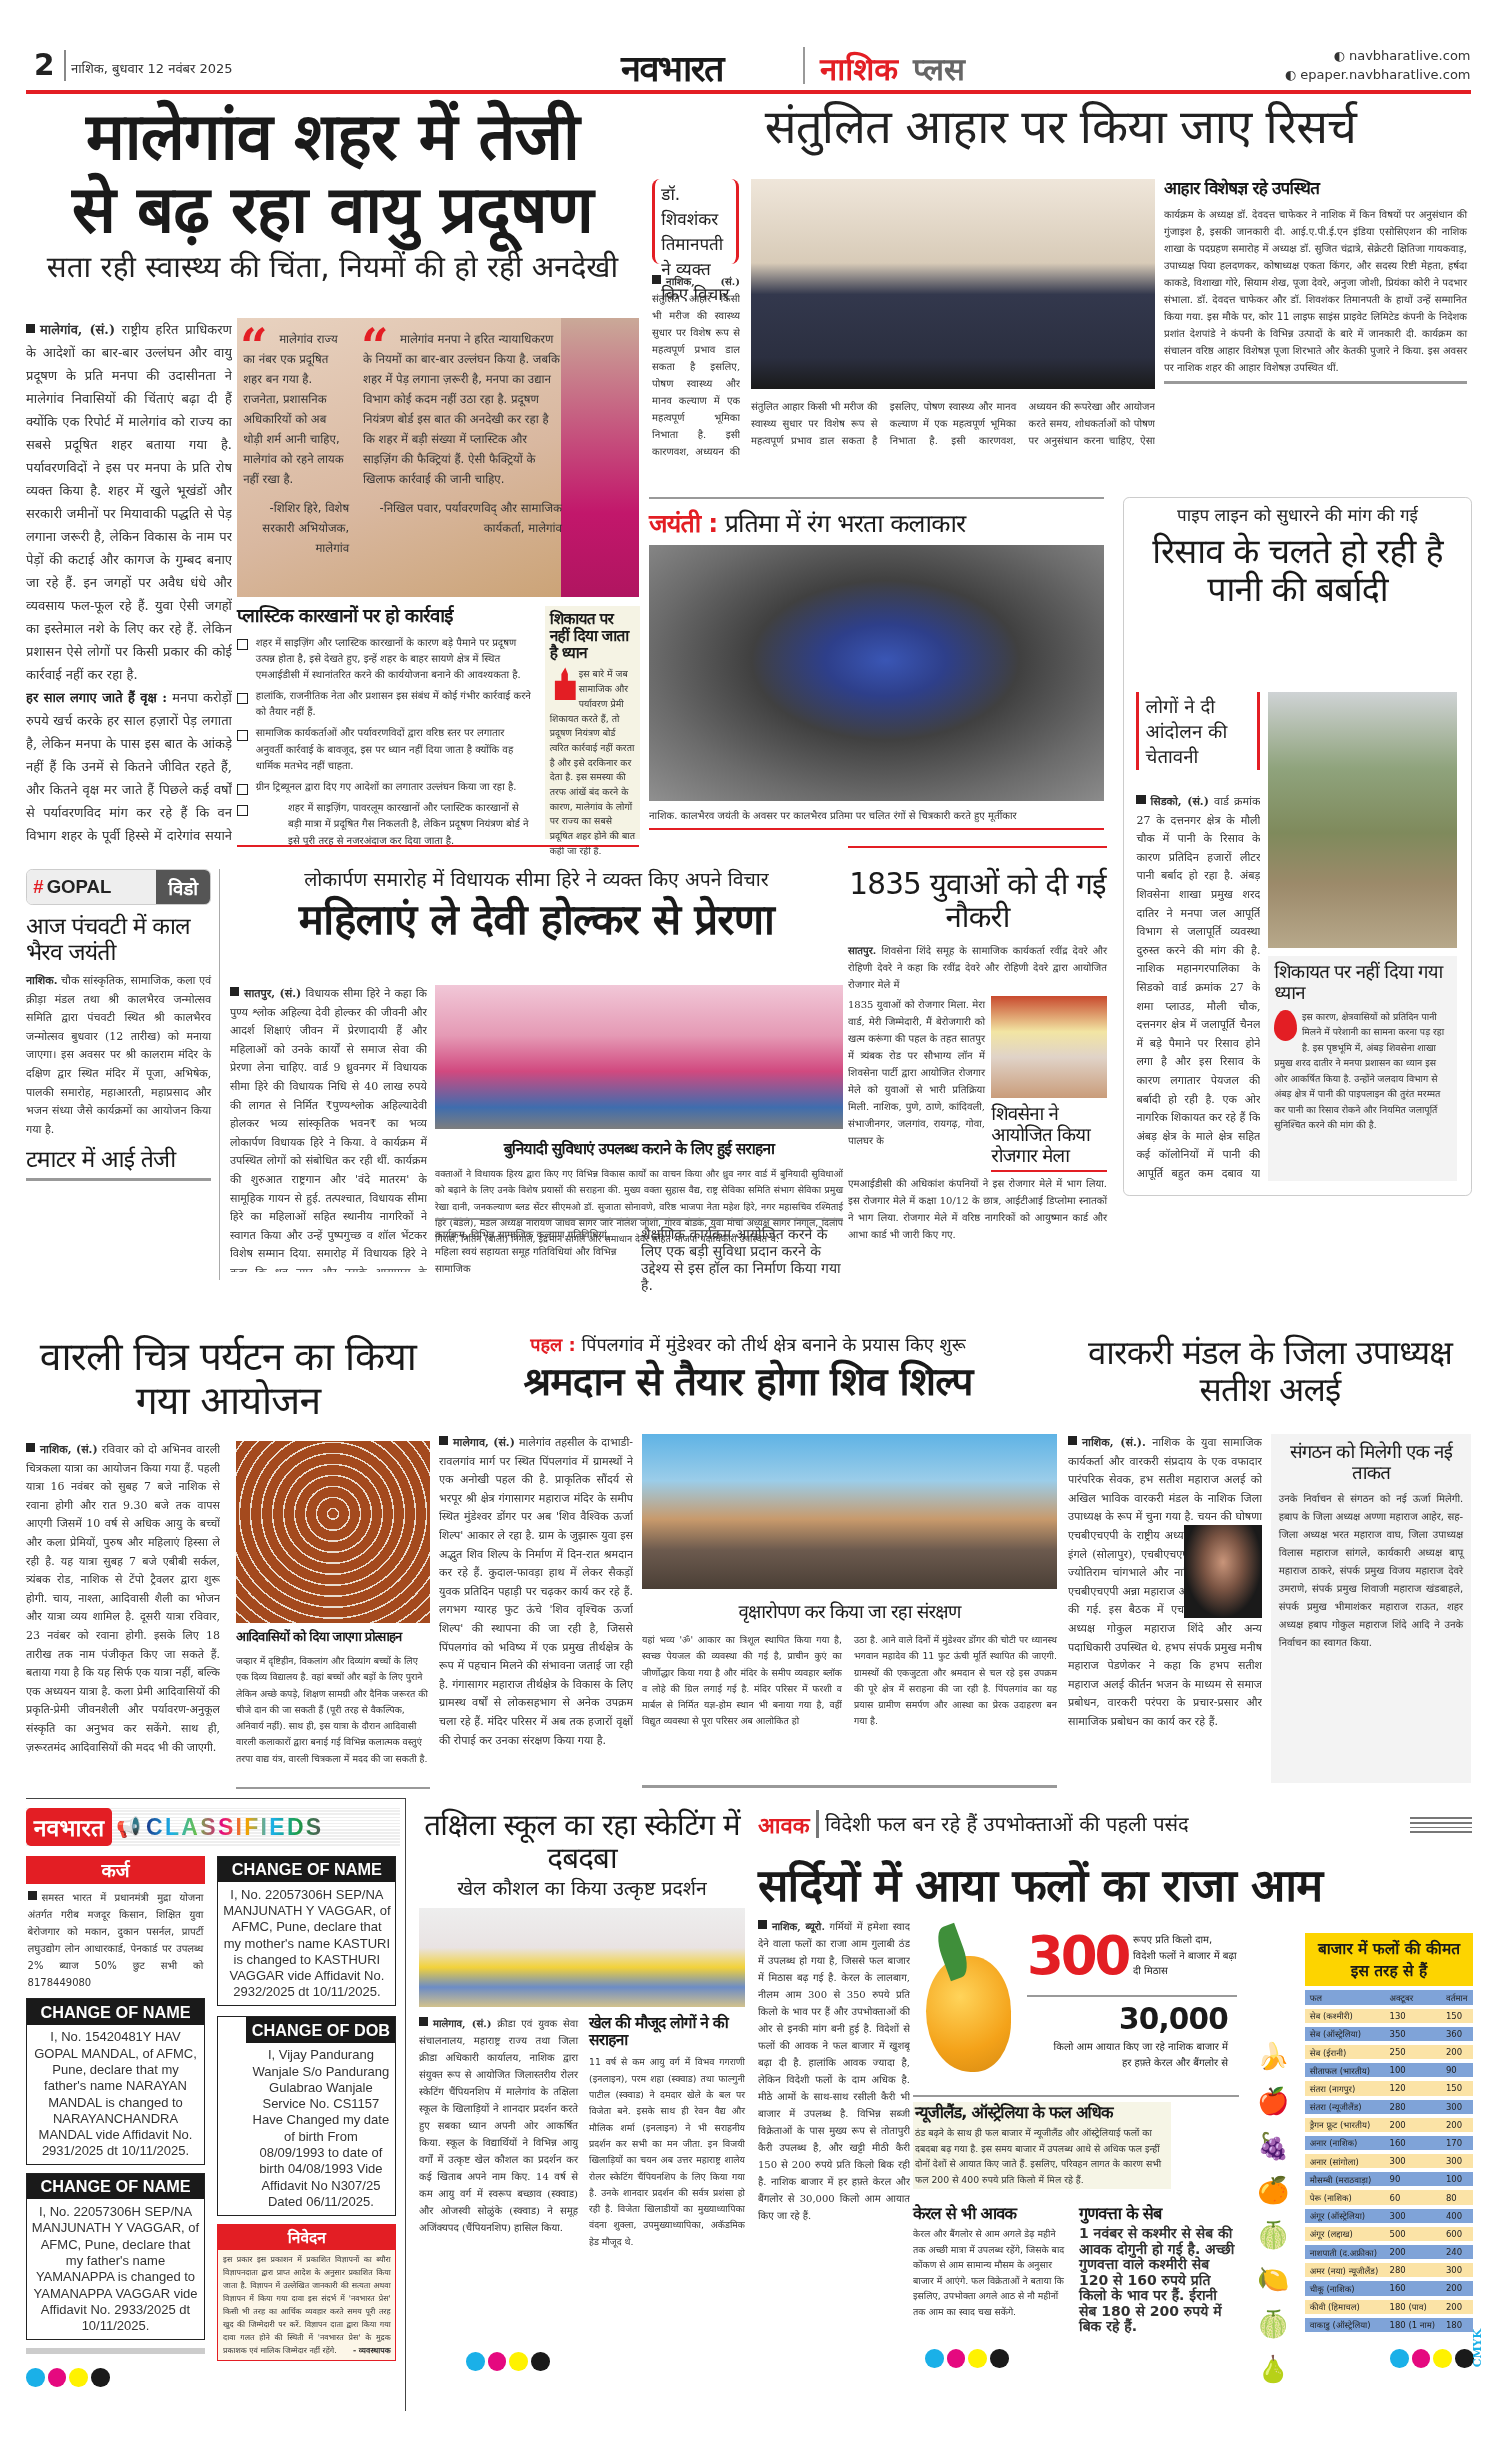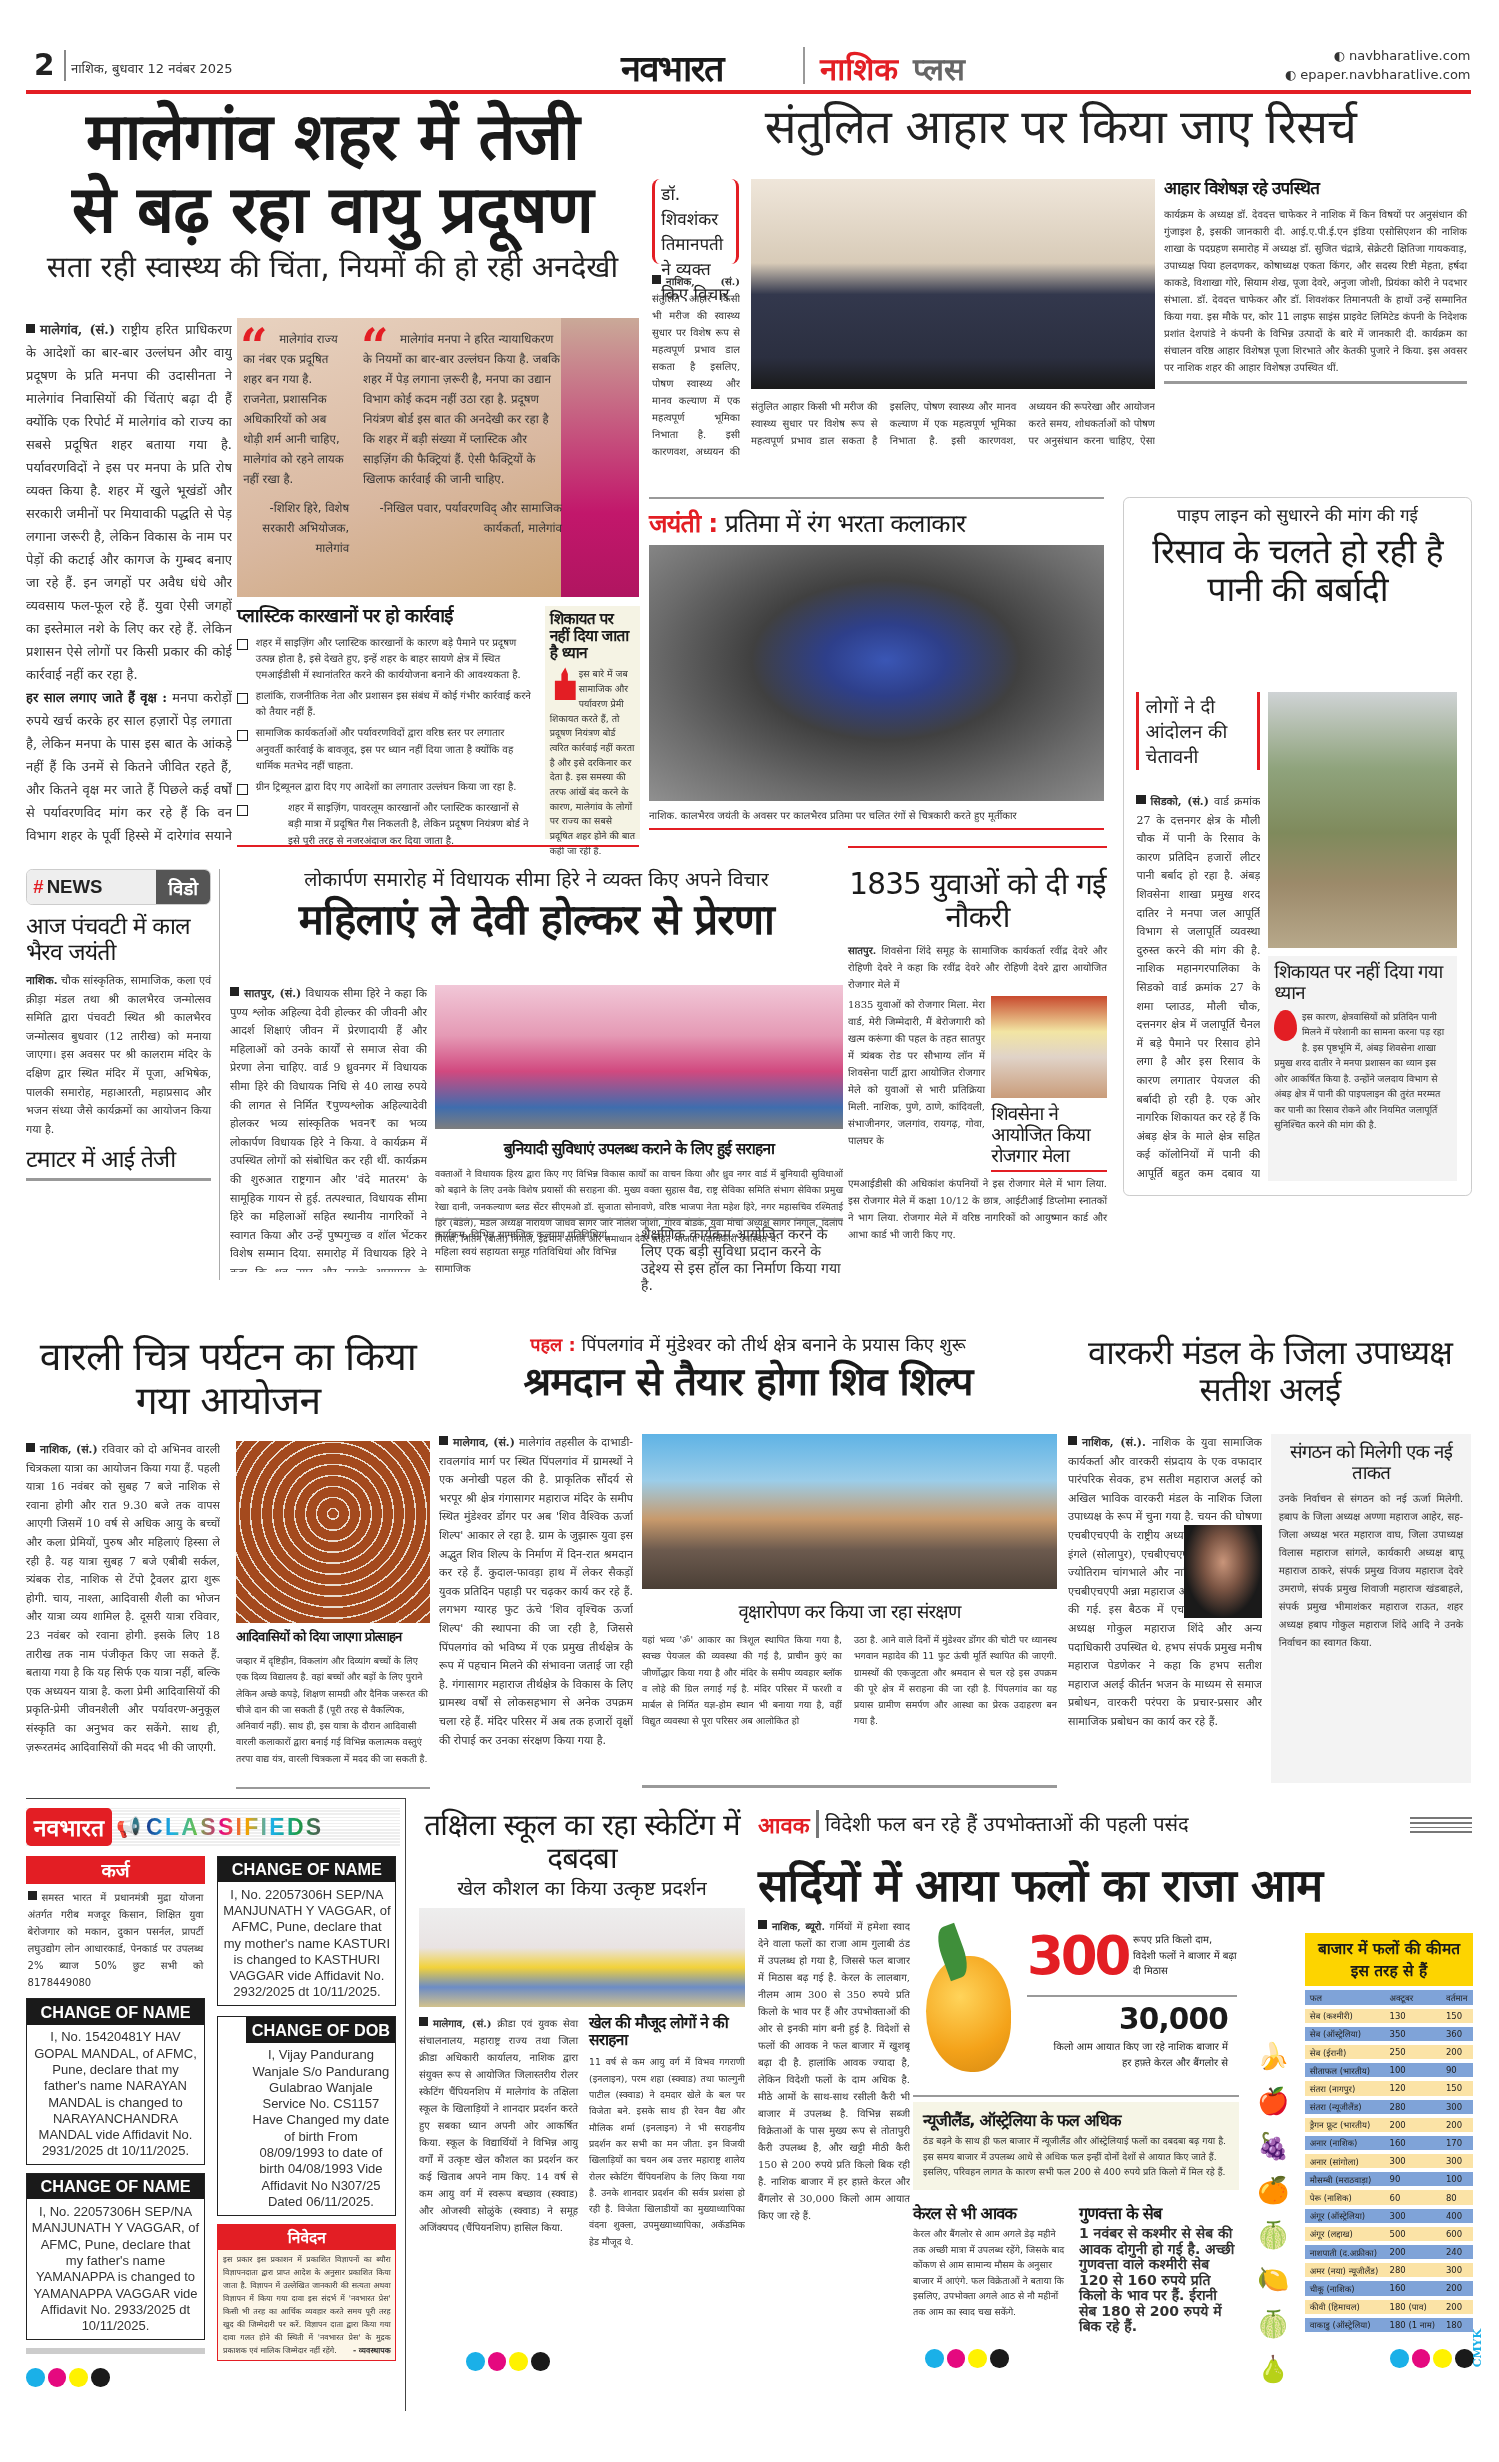--- a/index.html
+++ b/index.html
@@ -154,21 +154,21 @@
     <div class="hl" style="font-size:18.6px;font-weight:normal;margin-bottom:4.7px;">शिकायत पर नहीं दिया गया ध्यान</div>
     <div style="float:left;width:23px;height:31px;margin:1.6px 4.7px 1.6px 0;background:#e31e24;border-radius:50% 50% 50% 50% / 60% 60% 40% 40%;"></div>
     <div class="sub" style="font-size:9.3px;line-height:15.5px;color:#333;">इस कारण, क्षेत्रवासियों को प्रतिदिन पानी मिलने में परेशानी का सामना करना पड़ रहा है. इस पृष्ठभूमि में, अंबड़ शिवसेना शाखा प्रमुख शरद दातीर ने मनपा प्रशासन का ध्यान इस ओर आकर्षित किया है. उन्होंने जलदाय विभाग से अंबड़ क्षेत्र में पानी की पाइपलाइन की तुरंत मरम्मत कर पानी का रिसाव रोकने और नियमित जलापूर्ति सुनिश्चित करने की मांग की है.</div>
   </div>
 </div>
 
 <div class="abs" style="left:26px;top:869px;width:194px;height:411px;border-right:1.6px solid #aaa;padding-right:7.8px;">
   <div style="display:flex;border:1.6px solid #ccc;border-radius:6.2px;overflow:hidden;height:36px;">
     <div style="flex:1;background:#eee;display:flex;align-items:center;padding-left:6.2px;font:bold 18.6px 'Liberation Sans',sans-serif;">
       <span class="red">#</span>
-        <span style="margin-left:3.1px;">NEWS</span>
+        <span style="margin-left:3.1px;">GOPAL</span>
     </div>
     <div style="width:54px;background:#555;color:#fff;display:flex;align-items:center;justify-content:center;font:bold 18.6px 'DejaVu Sans',sans-serif;">विडो</div>
   </div>
   <div class="hl" style="font-size:23px;font-weight:normal;margin-top:9.3px;">आज पंचवटी में काल भैरव जयंती</div>
   <div class="body sm" style="margin-top:6.2px;font-size:11px;line-height:18.6px;">
     <b>नाशिक.</b> <span>चौक सांस्कृतिक, सामाजिक, कला एवं क्रीड़ा मंडल तथा श्री कालभैरव जन्मोत्सव समिति द्वारा पंचवटी स्थित श्री कालभैरव जन्मोत्सव बुधवार (12 तारीख) को मनाया जाएगा। इस अवसर पर श्री कालराम मंदिर के दक्षिण द्वार स्थित मंदिर में पूजा, अभिषेक, पालकी समारोह, महाआरती, महाप्रसाद और भजन संध्या जैसे कार्यक्रमों का आयोजन किया गया है.</span>
   </div>
   <div class="hl" style="font-size:23px;font-weight:normal;margin-top:7.8px;">टमाटर में आई तेजी</div>
   <div class="greybar" style="height:3.9px;margin-top:4.7px;"></div>
 </div>
@@ -334,21 +334,21 @@
     <span class="red" style="font:bold 53px 'DejaVu Sans',sans-serif;letter-spacing:-3.1px;">300</span>
     <span class="sub" style="font-size:10px;line-height:15.5px;">रूपए प्रति किलो दाम, विदेशी फलों ने बाजार में बढ़ा दी मिठास</span>
   </div>
   <div class="abs greybar" style="left:269px;top:186px;width:210px;height:2.3px;"></div>
   <div class="abs" style="left:295px;top:194px;width:175px;text-align:right;">
     <div class="hl" style="font-size:29.5px;">30,000</div>
     <div class="sub" style="font-size:10px;line-height:15.5px;margin-top:3.1px;">किलो आम आयात किए जा रहे नाशिक बाजार में हर हफ़्ते केरल और बैंगलोर से</div>
   </div>
   <div class="abs greybar" style="left:155px;top:286px;width:326px;height:2.3px;"></div>
 
-  <div class="abs" style="left:155px;top:293px;width:326px;background:#f6f5e6;padding:10px;">
+  <div class="abs" style="left:155px;top:293px;width:258px;background:#f6f5e6;padding:2px;">
     <div class="hl" style="font-size:16.3px;margin-bottom:3.1px;">न्यूजीलैंड, ऑस्ट्रेलिया के फल अधिक</div>
     <div class="sub" style="font-size:9.3px;line-height:15.5px;color:#333;">ठंड बढ़ने के साथ ही फल बाजार में न्यूजीलैंड और ऑस्ट्रेलियाई फलों का दबदबा बढ़ गया है. इस समय बाजार में उपलब्ध आधे से अधिक फल इन्हीं दोनों देशों से आयात किए जाते हैं. इसलिए, परिवहन लागत के कारण सभी फल 200 से 400 रुपये प्रति किलो में मिल रहे हैं.</div>
   </div>
   <div class="abs" style="left:155px;top:396px;width:155px;">
     <div class="hl" style="font-size:16.3px;margin-bottom:3.1px;">केरल से भी आवक</div>
     <div class="sub" style="font-size:9.3px;line-height:15.5px;color:#333;">केरल और बैंगलोर से आम अगले डेढ़ महीने तक अच्छी मात्रा में उपलब्ध रहेंगे, जिसके बाद कोंकण से आम सामान्य मौसम के अनुसार बाजार में आएंगे. फल विक्रेताओं ने बताया कि इसलिए, उपभोक्ता अगले आठ से नौ महीनों तक आम का स्वाद चख सकेंगे.</div>
   </div>
   <div class="abs" style="left:321px;top:396px;width:160px;">
     <div class="hl" style="font-size:16.3px;margin-bottom:3.1px;">गुणवत्ता के सेब</div>
     <div class="sub" style="font-size:14px;line-height:15.5px;color:#333;font-weight:bold;">1 नवंबर से कश्मीर से सेब की आवक दोगुनी हो गई है. अच्छी गुणवत्ता वाले कश्मीरी सेब 120 से 160 रुपये प्रति किलो के भाव पर हैं. ईरानी सेब 180 से 200 रुपये में बिक रहे हैं.</div>

